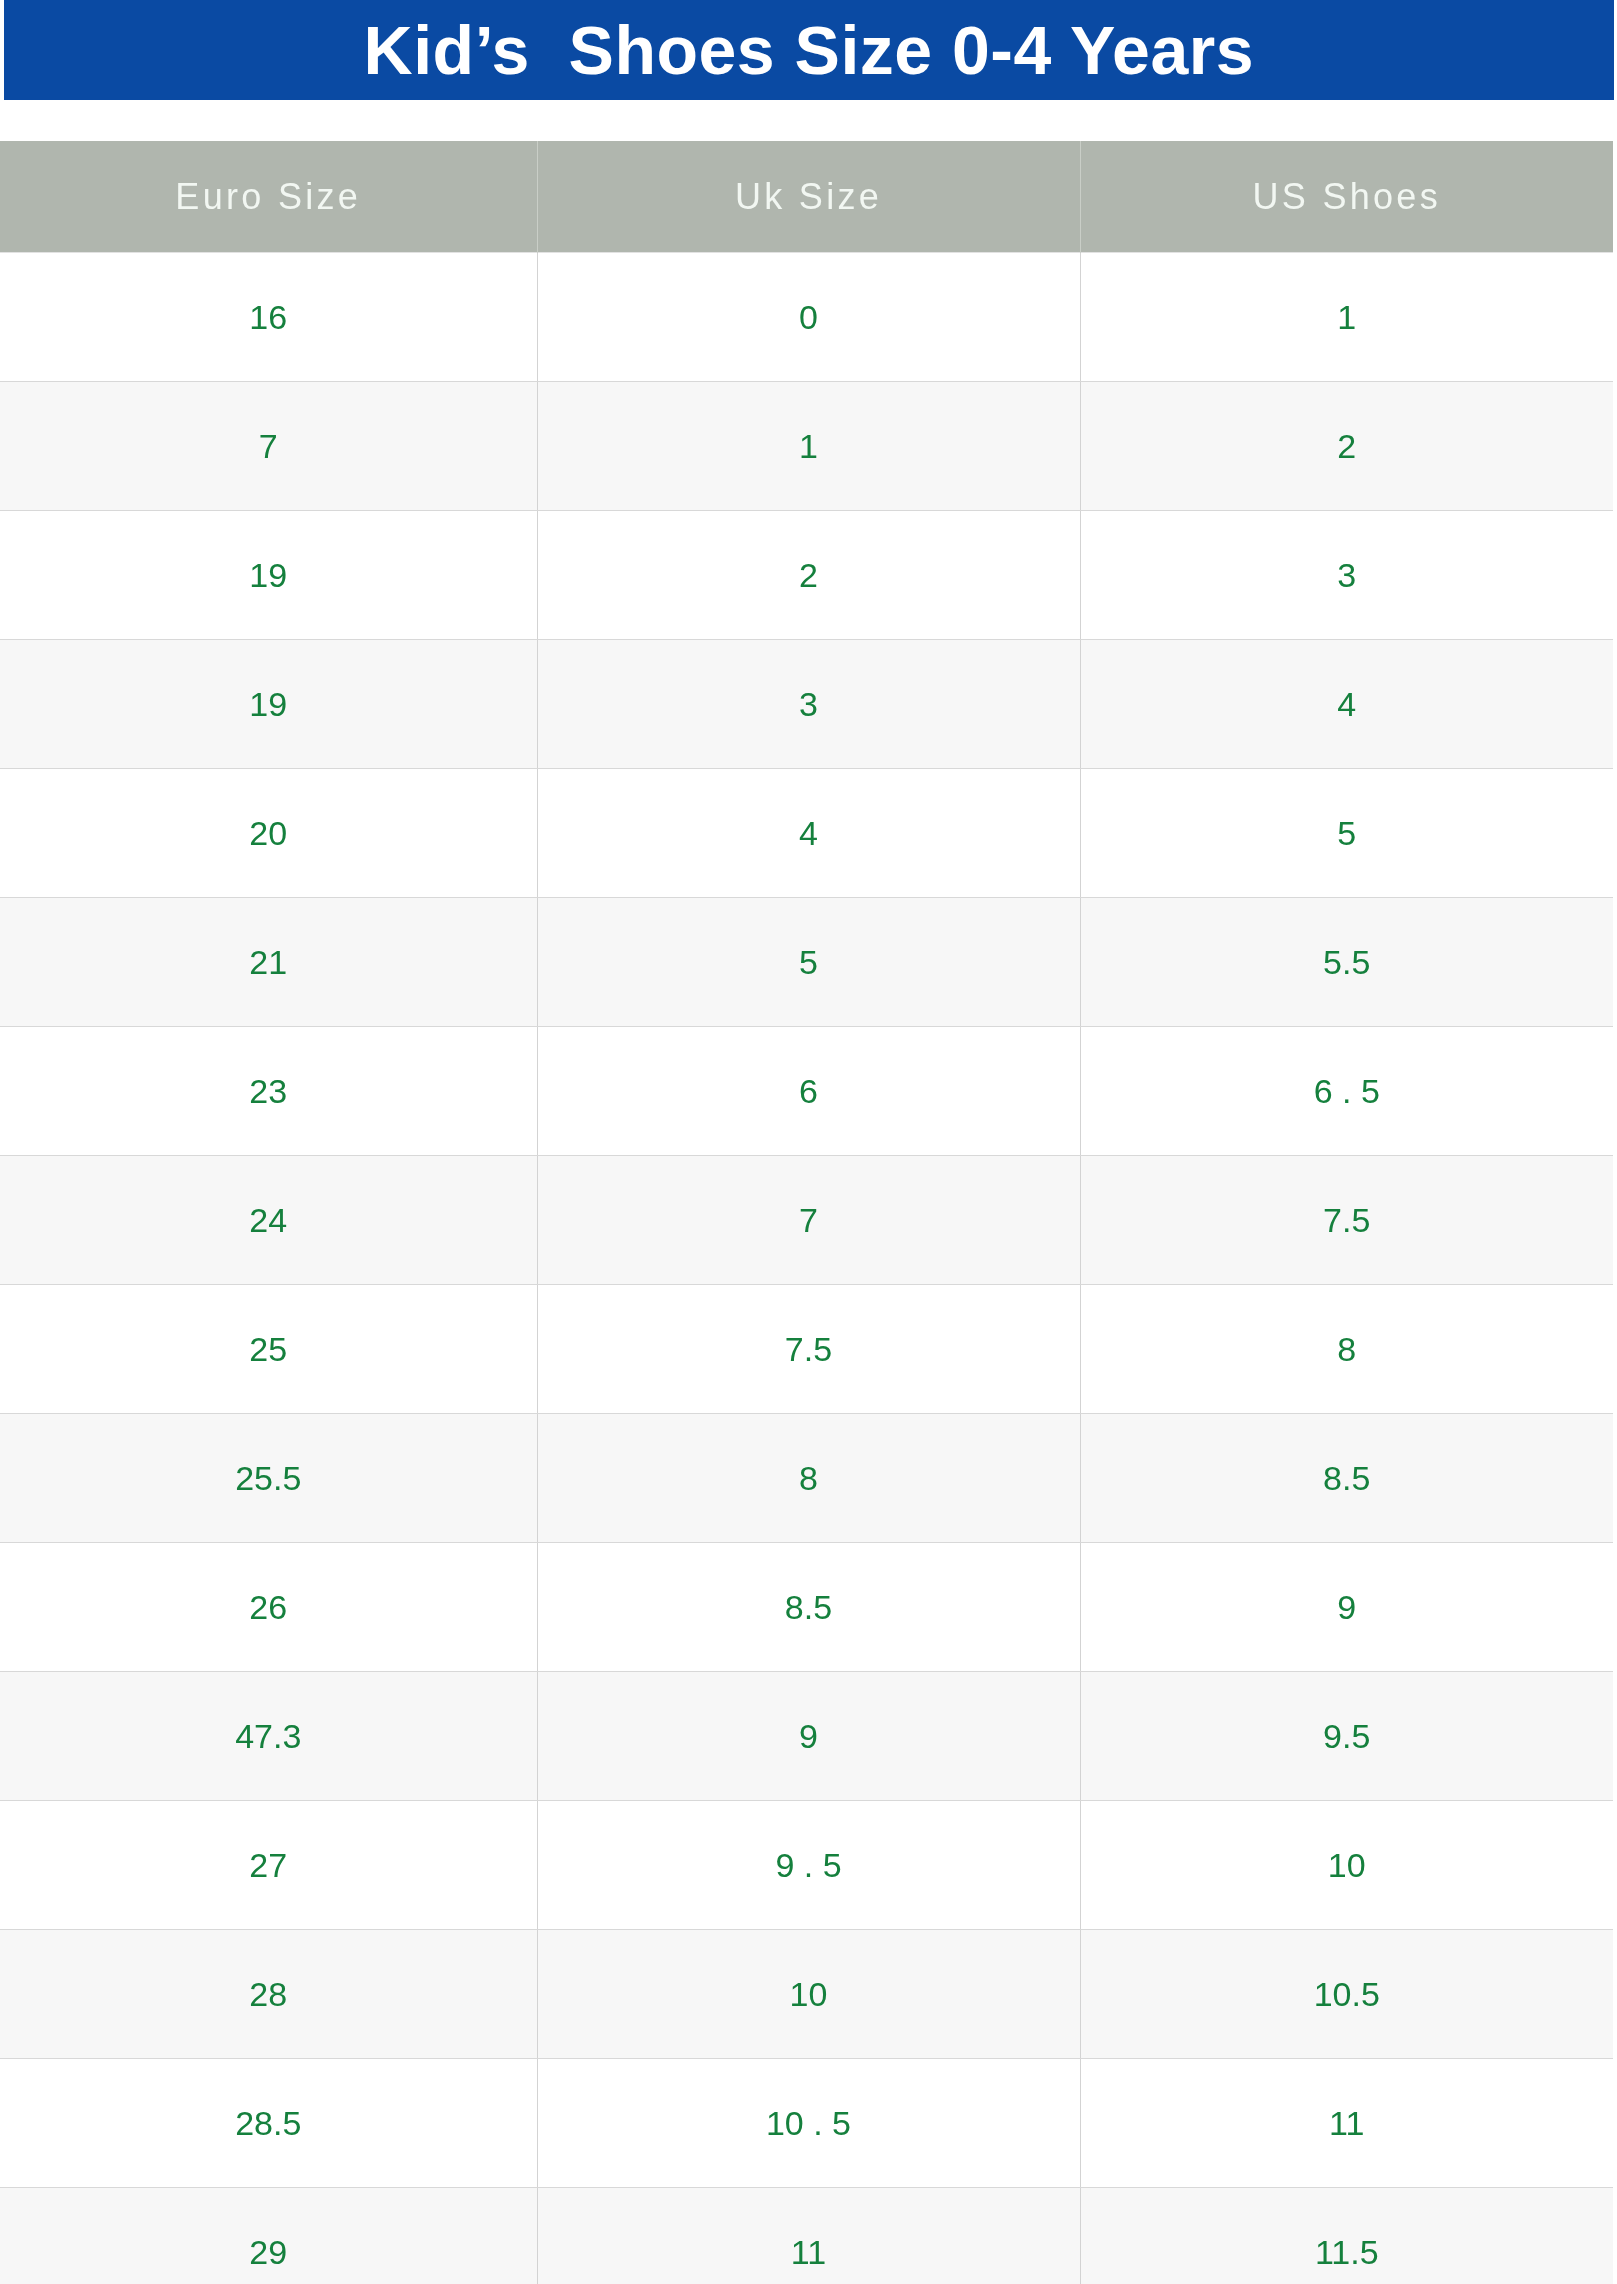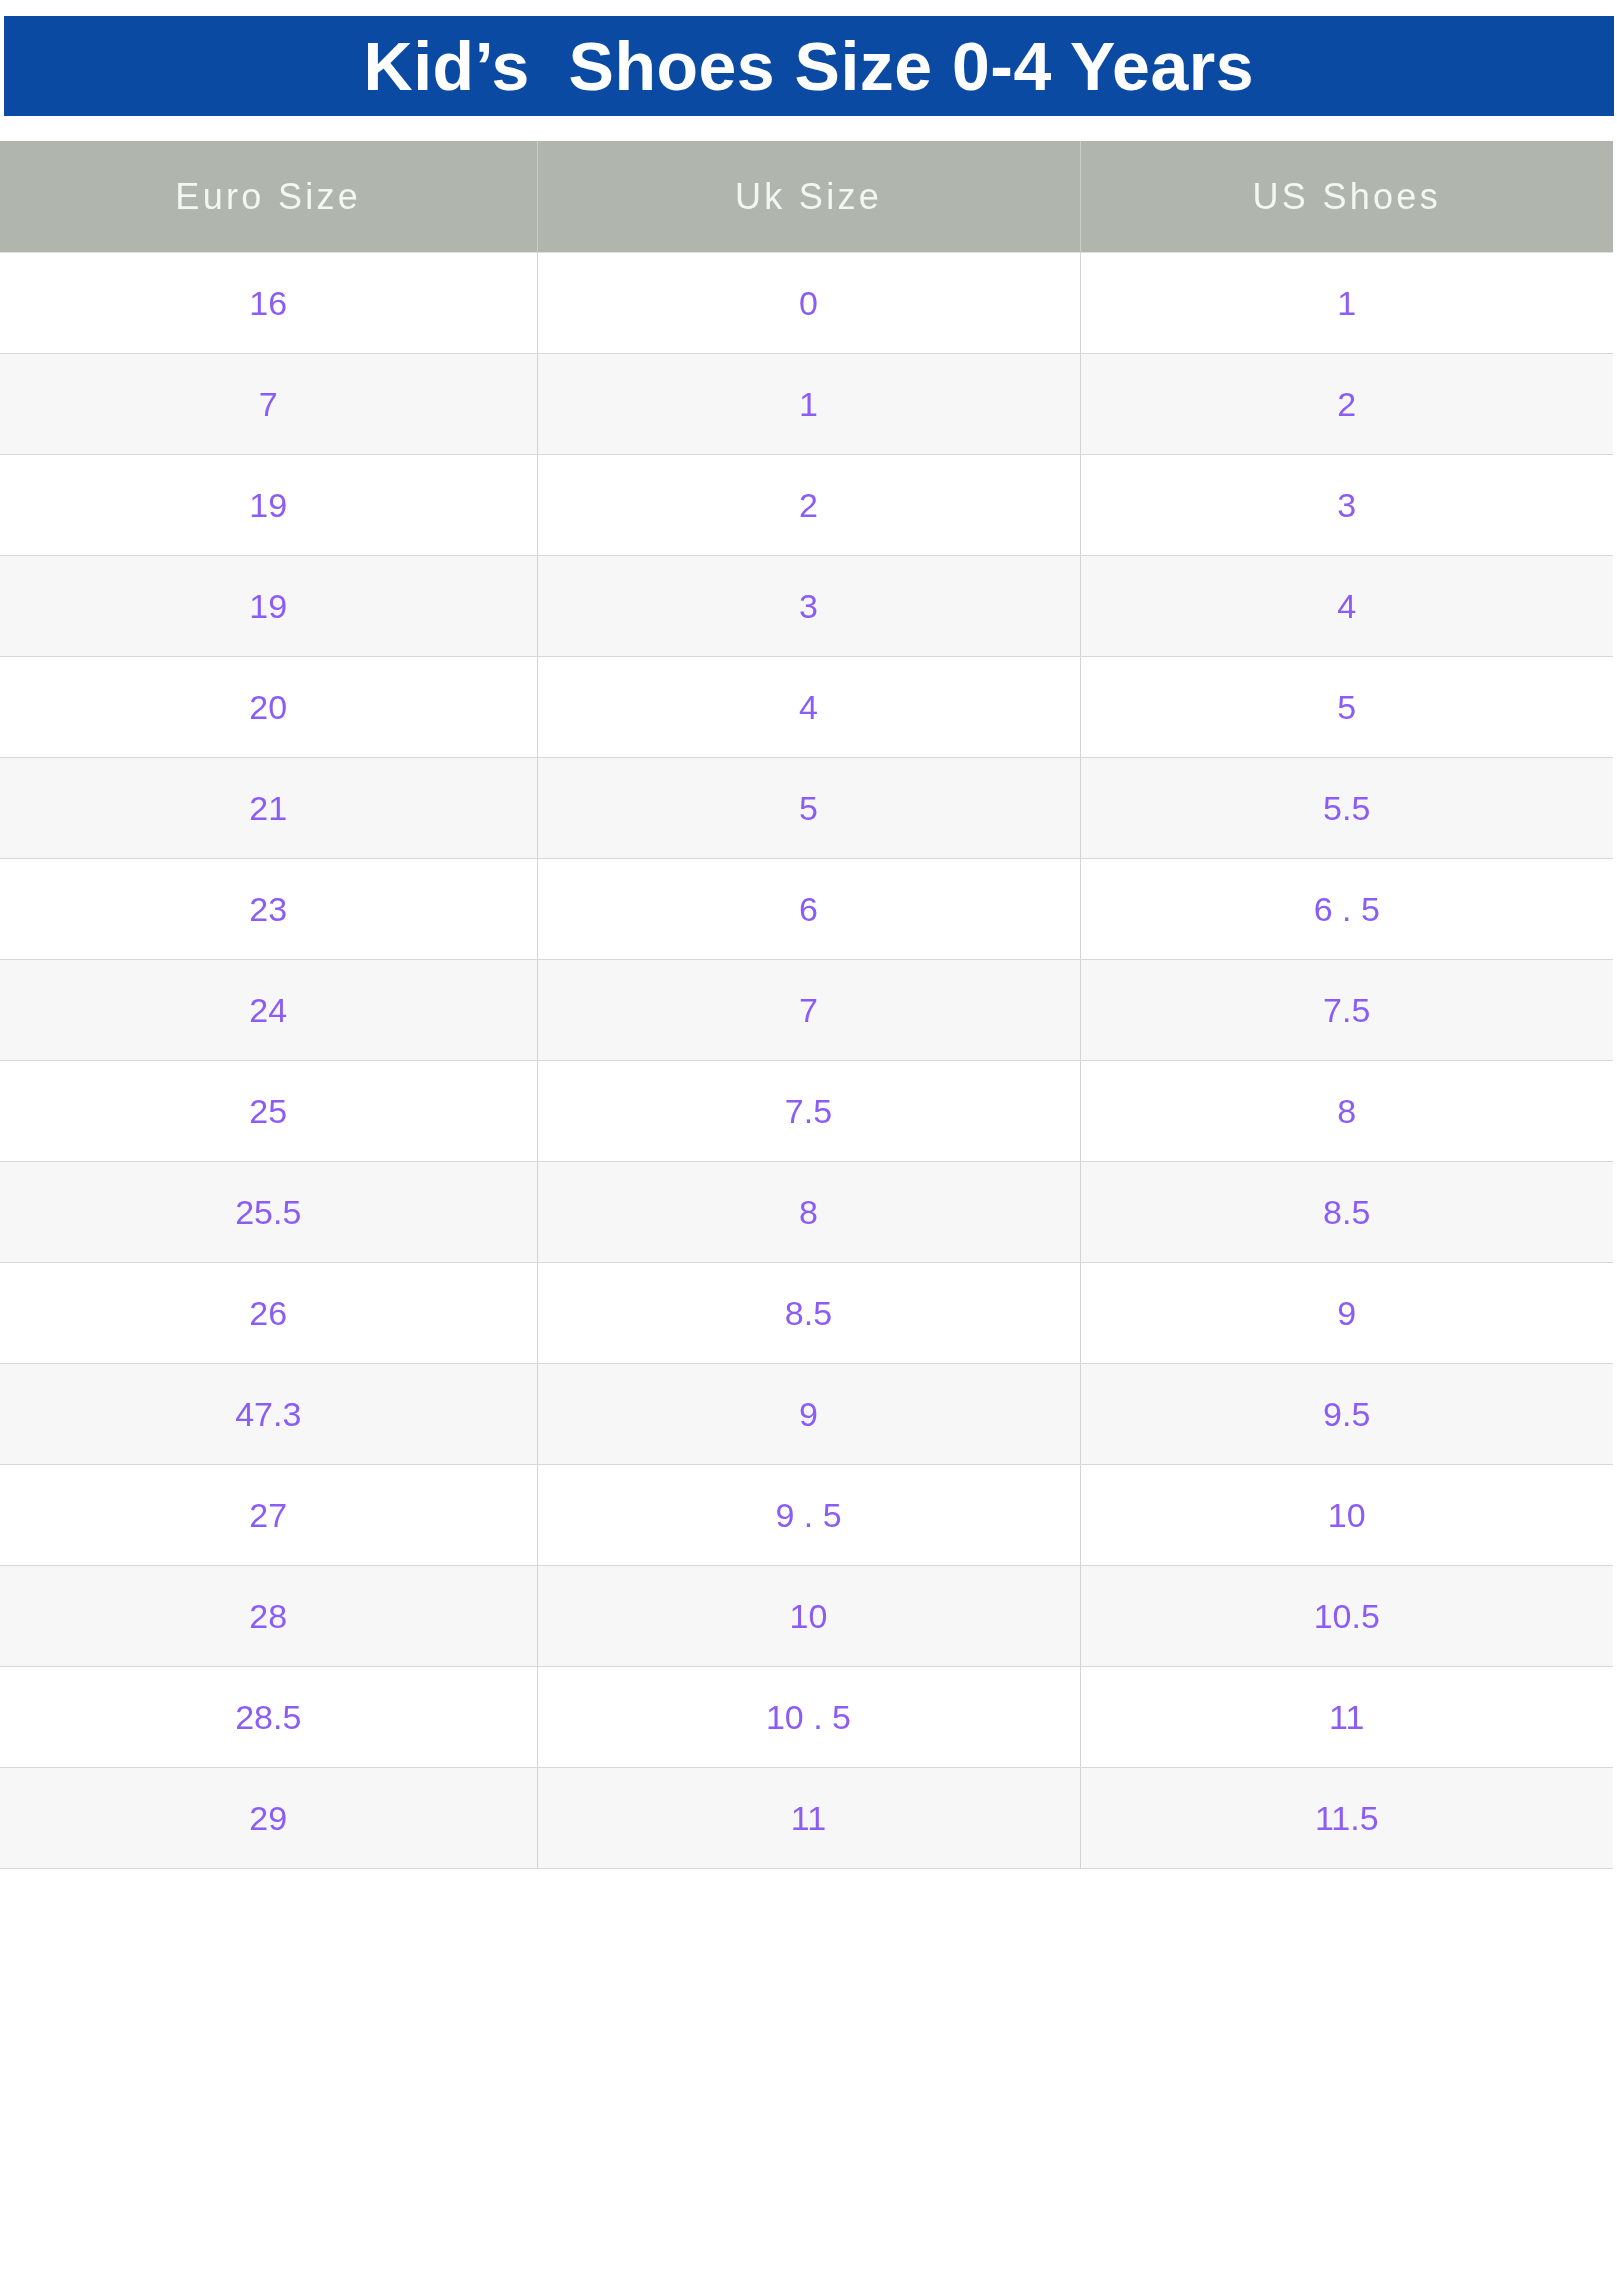--- a/index.html
+++ b/index.html
@@ -19,21 +19,21 @@
     width: 1618px;
     height: 2284px;
     background: #ffffff;
     overflow: hidden;
   }
 
   
   .title-banner {
     position: absolute;
     left: 3.8px;
-    top: 16px;
+    top: 0px;
     width: 1610px;
     height: 100px;
     background: #0a4aa3;
     display: flex;
     align-items: center;
     justify-content: center;
     box-sizing: border-box;
   }
   .title-text {
     color: #ffffff;
@@ -69,26 +69,26 @@
     vertical-align: middle;
     border-right: 1.9px solid #c9cec7;
     padding: 8px;
   }
   .size-table th:last-child { border-right: none; }
 
   .size-table td {
     height: 100px;
     font-size: 34px;
     font-weight: 400;
-    color: #8b5cf6;
+    color: #15803d;
     text-align: center;
     vertical-align: middle;
     border-right: 1.9px solid #d3d3d3;
     border-bottom: 1.9px solid #d8d8d8;
-    padding: 0;
+    padding: 14px;
     white-space: pre;
   }
   .size-table td:last-child { border-right: none; }
 
   .size-table tbody tr:nth-child(odd) td  { background: #ffffff; }
   .size-table tbody tr:nth-child(even) td { background: #f7f7f7; }
   .size-table tbody tr:first-child td { border-top: 1.9px solid #e2e2e2; }
 </style>
 </head>
 <body>

